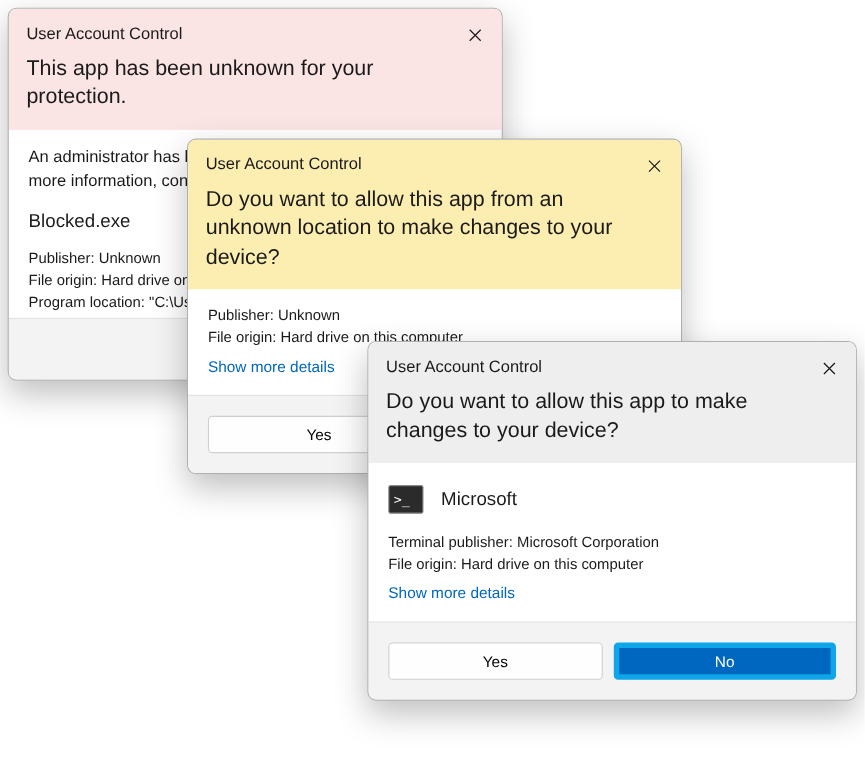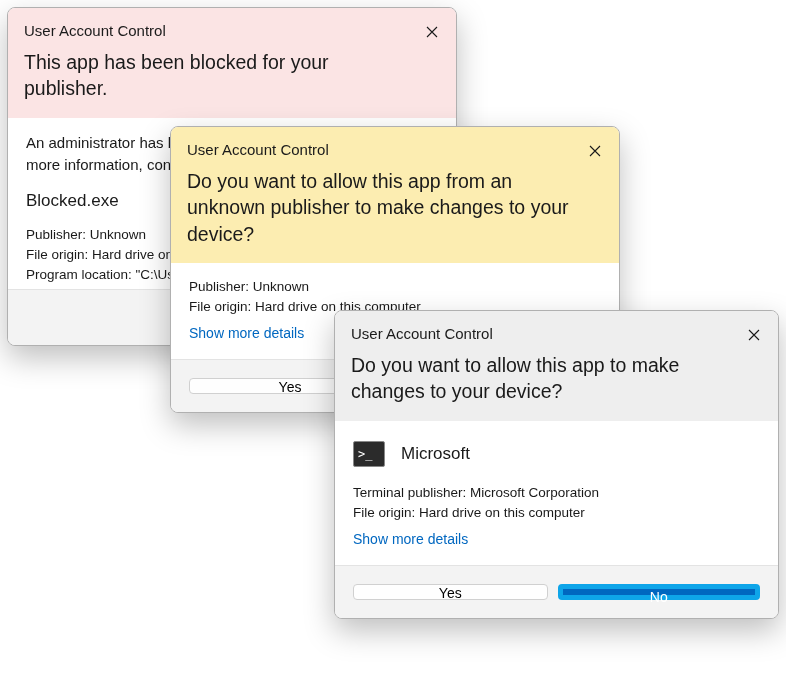--- a/index.html
+++ b/index.html
@@ -103,21 +103,21 @@
     }
     .dialog-footer {
       background: #f3f3f3;
       border-top: 1px solid #e3e3e3;
       padding: 18px 18px;
       display: flex;
       gap: 10px;
     }
     .btn {
       flex: 1;
-      height: 16px;
+      height: 34px;
       font-size: 14px;
       border: 1px solid #d0d0d0;
       background: #fefefe;
       border-radius: 4px;
       cursor: pointer;
       font-family: inherit;
     }
     .btn.primary {
       background: #0067c0;
       border: 5px solid #0ea5e9;
@@ -128,41 +128,41 @@
     #dialog-blocked { left: 7px; top: 7px; width: 450px; z-index: 1; }
     #dialog-unknown { left: 170px; top: 126px; width: 450px; z-index: 2; }
     #dialog-verified { left: 334px; top: 310px; width: 445px; z-index: 3; }
   </style>
 </head>
 <body>
 
 <div class="dialog" id="dialog-blocked">
   <div class="dialog-header pink">
     <div class="dialog-title-small">User Account Control</div>
-    <div class="dialog-title">This app has been blocked for your publisher.</div>
+    <div class="dialog-title">This app has been unknown for your protection.</div>
     <div class="close-btn">
       <svg viewBox="0 0 12 12">
           <path d="M1 1 L11 11 M11 1 L1 11" stroke="#1a1a1a" stroke-width="1.1" fill="none"></path>
         </svg>
     </div>
   </div>
   <div class="dialog-body">
     <div class="body-text">An administrator has blocked you from running this app. For more information, contact the administrator.</div>
     <div class="app-name">Blocked.exe</div>
     <div class="meta-line">Publisher: Unknown</div>
     <div class="meta-line">File origin: Hard drive on this computer</div>
     <div class="meta-line">Program location: "C:\Users\...\Blocked.exe"</div>
   </div>
   <div class="dialog-footer" style="height:56px;"></div>
 </div>
 
 <div class="dialog" id="dialog-unknown">
   <div class="dialog-header yellow">
     <div class="dialog-title-small">User Account Control</div>
-    <div class="dialog-title">Do you want to allow this app from an unknown publisher to make changes to your device?</div>
+    <div class="dialog-title">Do you want to allow this app from an unknown location to make changes to your device?</div>
     <div class="close-btn">
       <svg viewBox="0 0 12 12">
           <path d="M1 1 L11 11 M11 1 L1 11" stroke="#1a1a1a" stroke-width="1.1" fill="none"></path>
         </svg>
     </div>
   </div>
   <div class="dialog-body">
     <div class="meta-line">Publisher: Unknown</div>
     <div class="meta-line">File origin: Hard drive on this computer</div>
     <div class="show-more">Show more details</div>

